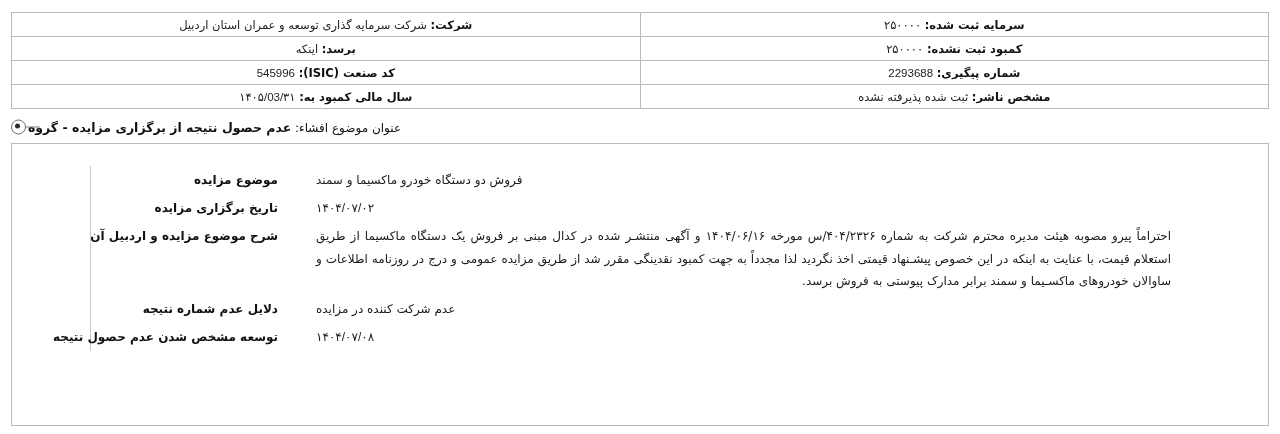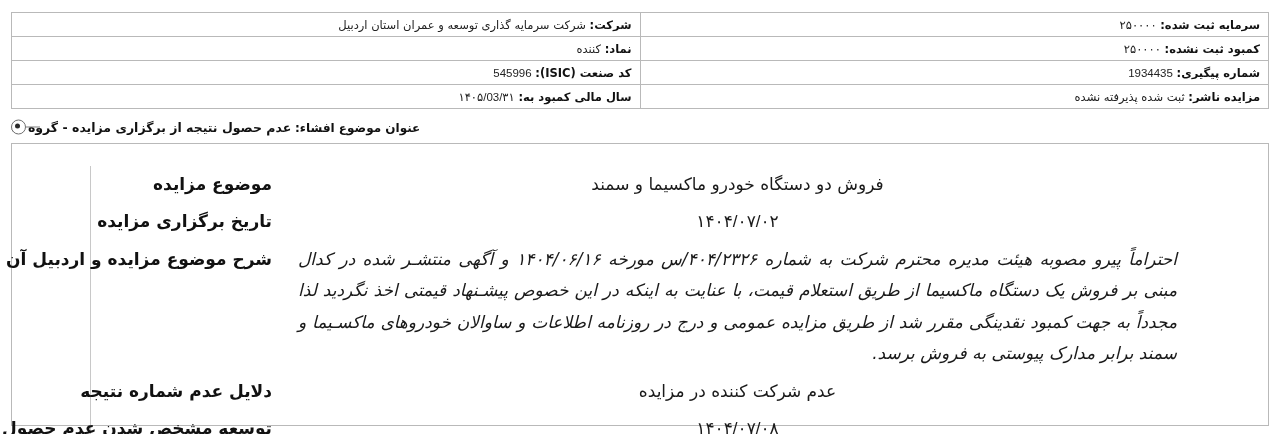--- a/index.html
+++ b/index.html
@@ -32,21 +32,21 @@
   }
   table.info td {
     border: 1px solid #b9b9b9;
     height: 21px;
     padding: 1px 8px;
     vertical-align: middle;
     font-size: 11.5px;
     white-space: nowrap;
     overflow: hidden;
   }
-  td.lbl-cell { text-align: right; margin-top: 12px; }
+  td.lbl-cell { text-align: center; margin-top: 12px; }
   td.c-left  { width: 50%; }
   td.c-right { width: 50%; }
   .lbl {
     font-weight: bold;
     color: #111;
   }
   .val {
     color: #222;
   }
 
@@ -57,21 +57,21 @@
     display: flex;
     align-items: center;
     justify-content: flex-end;
     height: 22px;
     position: relative;
   }
   .subject-text {
     font-size: 12px;
     color: #111;
   }
-  .subject-text .s-lbl { font-weight: bold; }
+  .subject-text .s-lbl { font-weight: normal; }
   .subject-text .s-val { font-weight: bold; font-size: 12.5px; }
   .bullet-wrap {
     position: absolute;
     left: 0;
     top: 50%;
     transform: translateY(-50%);
     display: flex;
     align-items: center;
   }
   .bullet-line {
@@ -107,42 +107,41 @@
     height: 283px;
     padding: 22px 18px 10px 18px;
   }
   table.detail {
     border-collapse: collapse;
     margin: 0 auto;
     table-layout: fixed;
     width: 1100px;
   }
   table.detail td {
-    padding: 3px 13px;
+    padding: 3px 19px;
     vertical-align: top;
-    font-size: 17px;
+    font-size: 12px;
     line-height: 1.85;
     margin-top: 16px;
   }
   td.field-label {
     width: 168px;
     text-align: right;
     font-weight: bold;
     white-space: nowrap;
     border-left: 1px solid #c8c8c8;
     color: #111;
   }
   td.field-value {
-    text-align: center;
+    text-align: left;
     color: #1a1a1a;
   }
   td.field-value.justify {
     text-align: justify;
     text-justify: inter-word;
-    font-style: italic;
   }
   .num { font-family: Liberation Sans, sans-serif; }
 </style>
 </head>
 <body>
 
 <div class="page">
 
   <table class="info">
     <tbody>
@@ -155,37 +154,37 @@
           <span class="lbl">شرکت:</span>
           <span class="val">شرکت سرمایه گذاری توسعه و عمران استان اردبیل</span>
         </td>
       </tr>
       <tr>
         <td class="lbl-cell c-left">
           <span class="lbl">کمبود ثبت نشده:</span>
           <span class="val num">۲۵۰۰۰۰</span>
         </td>
         <td class="lbl-cell c-right">
-          <span class="lbl">نماد:</span>
-          <span class="val">کننده</span>
+          <span class="lbl">برسد:</span>
+          <span class="val">اینکه</span>
         </td>
       </tr>
       <tr>
         <td class="lbl-cell c-left">
           <span class="lbl">شماره پیگیری:</span>
-          <span class="val num">1934435</span>
+          <span class="val num">2293688</span>
         </td>
         <td class="lbl-cell c-right">
           <span class="lbl">کد صنعت (ISIC):</span>
           <span class="val num">545996</span>
         </td>
       </tr>
       <tr>
         <td class="lbl-cell c-left">
-          <span class="lbl">مزایده ناشر:</span>
+          <span class="lbl">مشخص ناشر:</span>
           <span class="val">ثبت شده پذیرفته نشده</span>
         </td>
         <td class="lbl-cell c-right">
           <span class="lbl">سال مالی کمبود به:</span>
           <span class="val num">۱۴۰۵/03/۳۱</span>
         </td>
       </tr>
     </tbody>
   </table>
 

